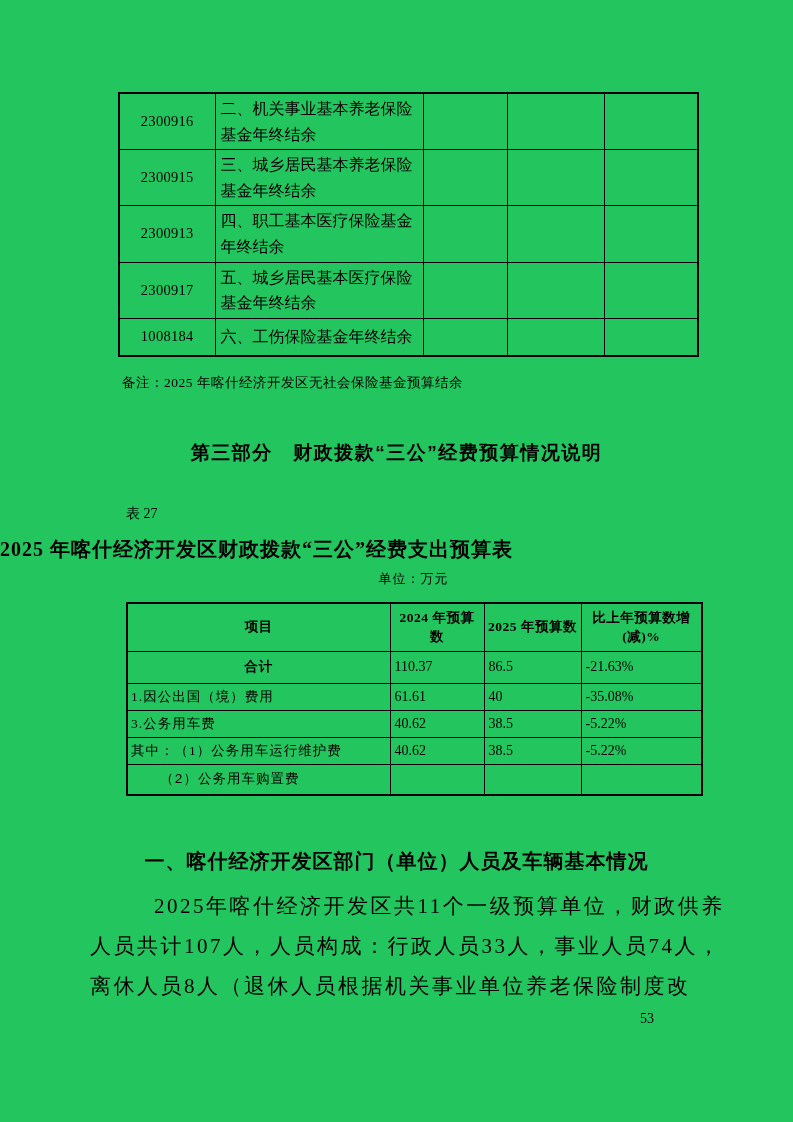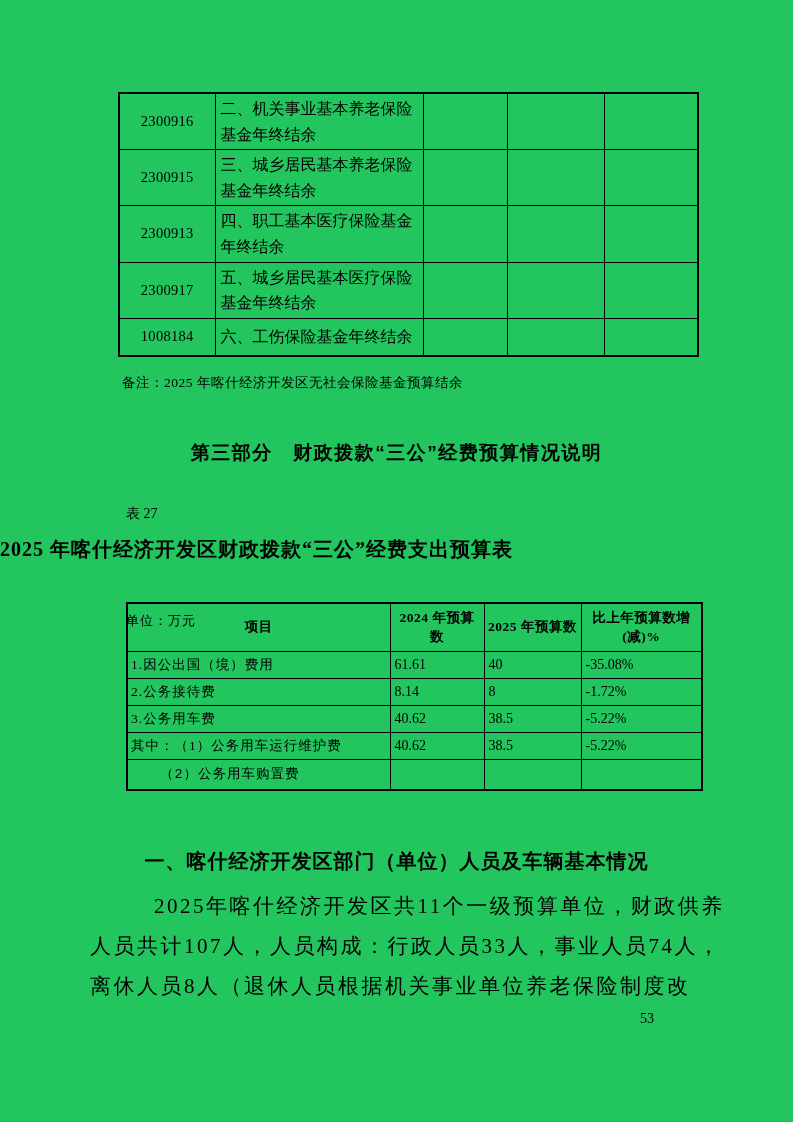--- a/index.html
+++ b/index.html
@@ -60,23 +60,23 @@
     position: absolute;
     left: 0; top: 536px;
     width: 793px;
     text-align: left;
     font-weight: bold;
     font-size: 20px;
     letter-spacing: 1px;
   }
   .unit-label {
     position: absolute;
-    left: 126px; top: 612px;
+    left: 126px; top: 570px;
     width: 575px;
-    text-align: left;
+    text-align: center;
     font-size: 13px;
     letter-spacing: 1px;
   }
 
   
   .budget-table {
     position: absolute;
     left: 126px; top: 602px;
     width: 575px;
     border: 2px solid #000;
@@ -203,33 +203,33 @@
         <col style="width:97px">
         <col style="width:121px">
     </colgroup>
     <tbody>
       <tr class="hrow">
         <td class="hd">项目</td>
         <td class="hd">2024 年预算数</td>
         <td class="hd">2025 年预算数</td>
         <td class="hd">比上年预算数增(减)%</td>
       </tr>
+      <tr class="trow">
+        <td class="item center">合计</td>
+        <td class="num">110.37</td>
+        <td class="num">86.5</td>
+        <td class="num">-21.63%</td>
+      </tr>
       <tr class="drow">
         <td class="item">1.因公出国（境）费用</td>
         <td class="num">61.61</td>
         <td class="num">40</td>
         <td class="num">-35.08%</td>
       </tr>
       <tr class="drow">
-        <td class="item">2.公务接待费</td>
-        <td class="num">8.14</td>
-        <td class="num">8</td>
-        <td class="num">-1.72%</td>
-      </tr>
-      <tr class="drow">
         <td class="item">3.公务用车费</td>
         <td class="num">40.62</td>
         <td class="num">38.5</td>
         <td class="num">-5.22%</td>
       </tr>
       <tr class="drow">
         <td class="item">其中：（1）公务用车运行维护费</td>
         <td class="num">40.62</td>
         <td class="num">38.5</td>
         <td class="num">-5.22%</td>

